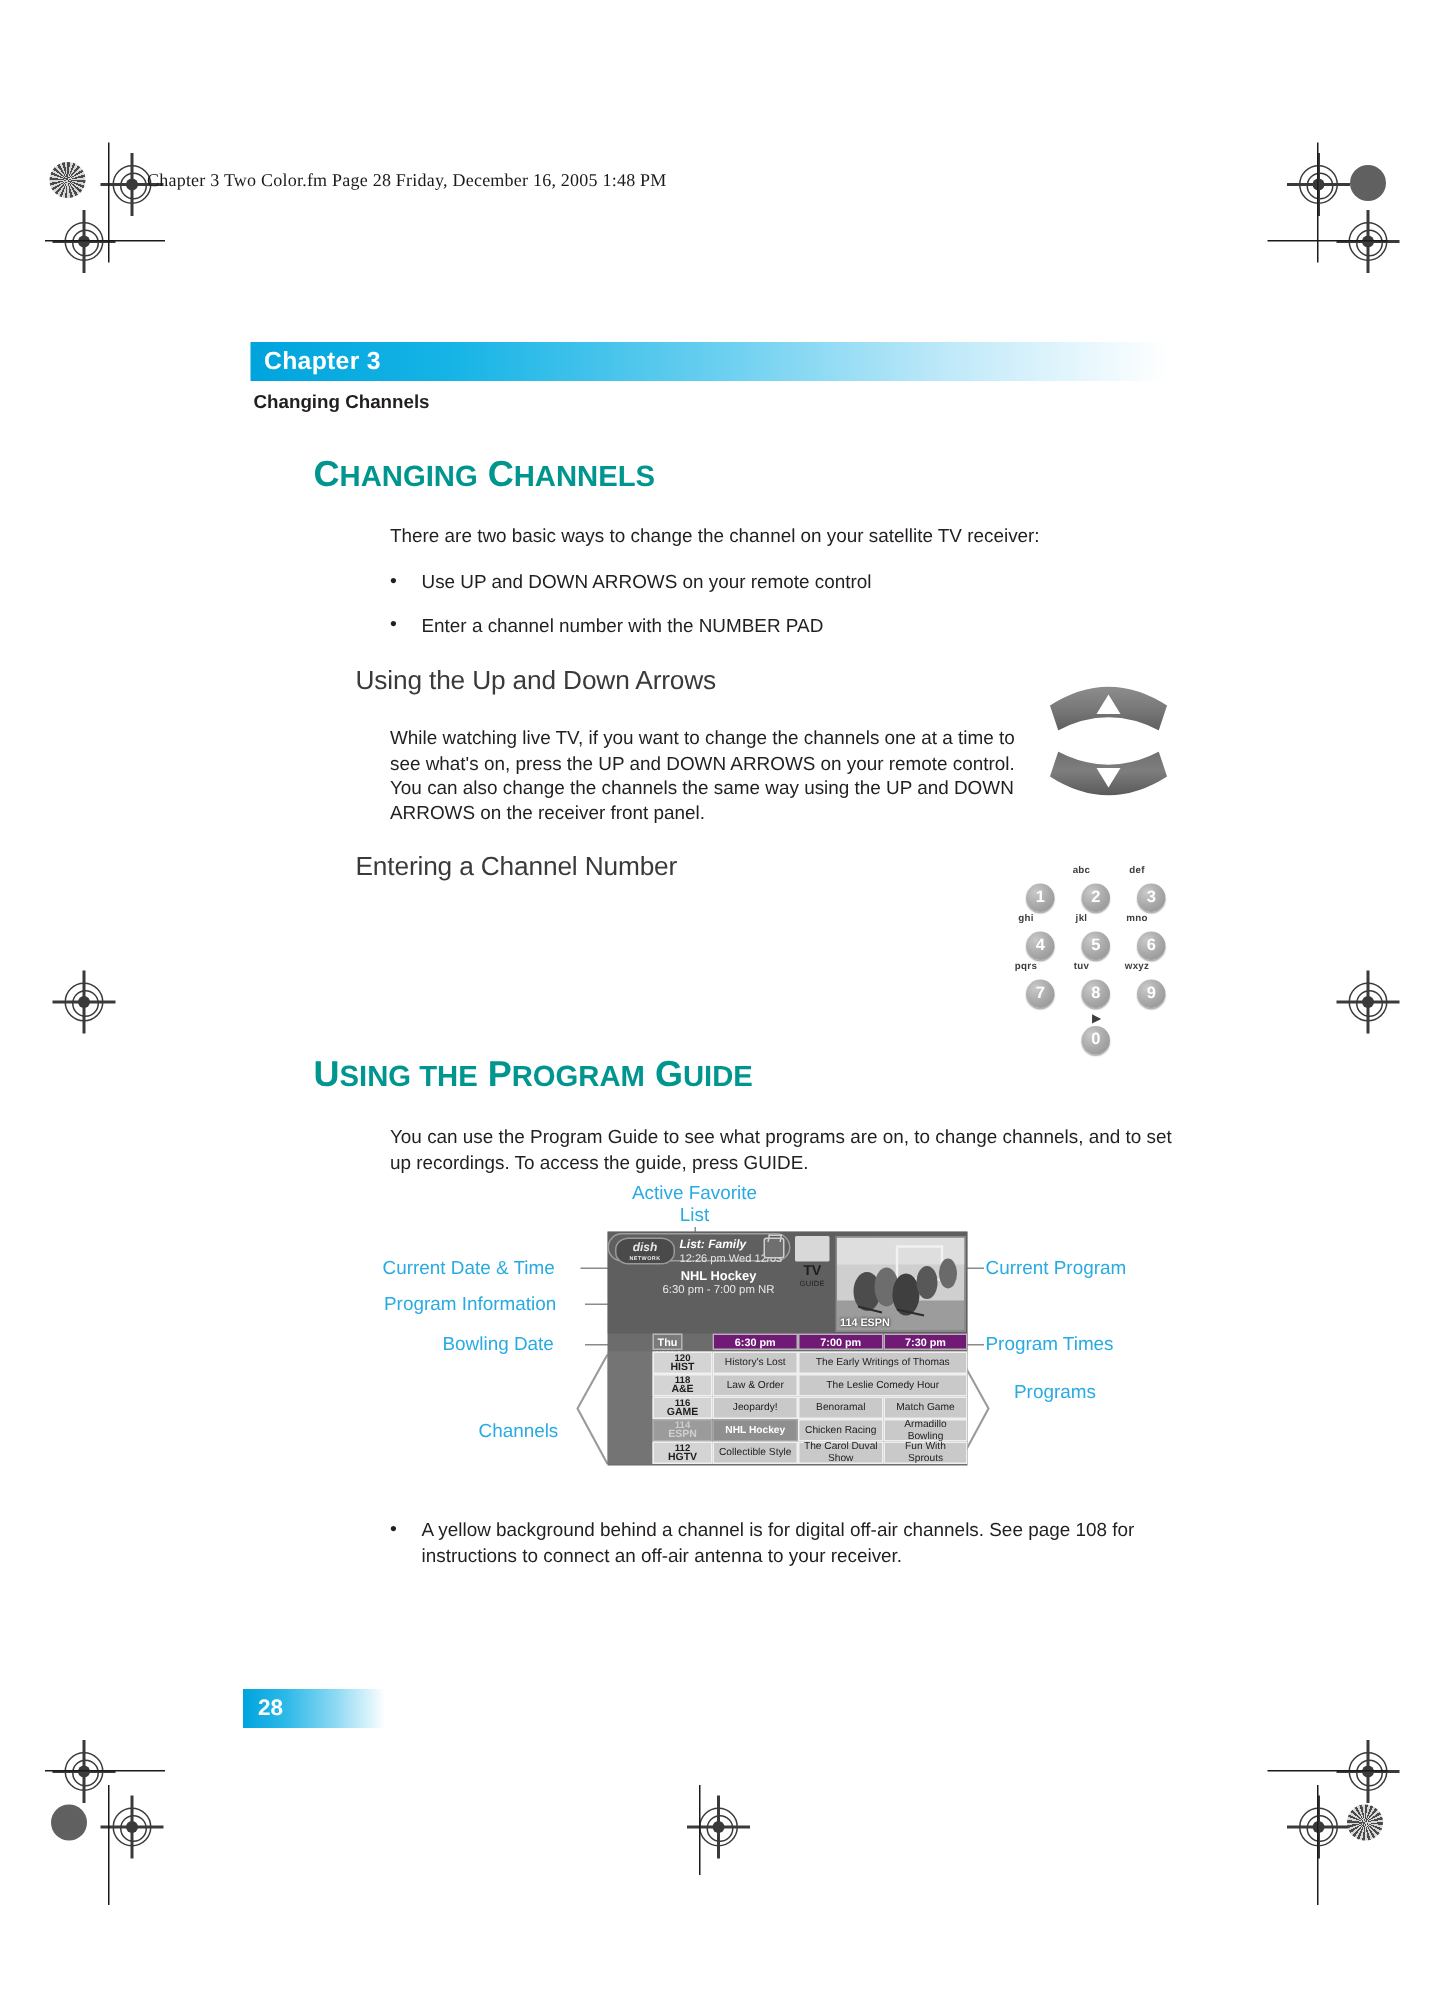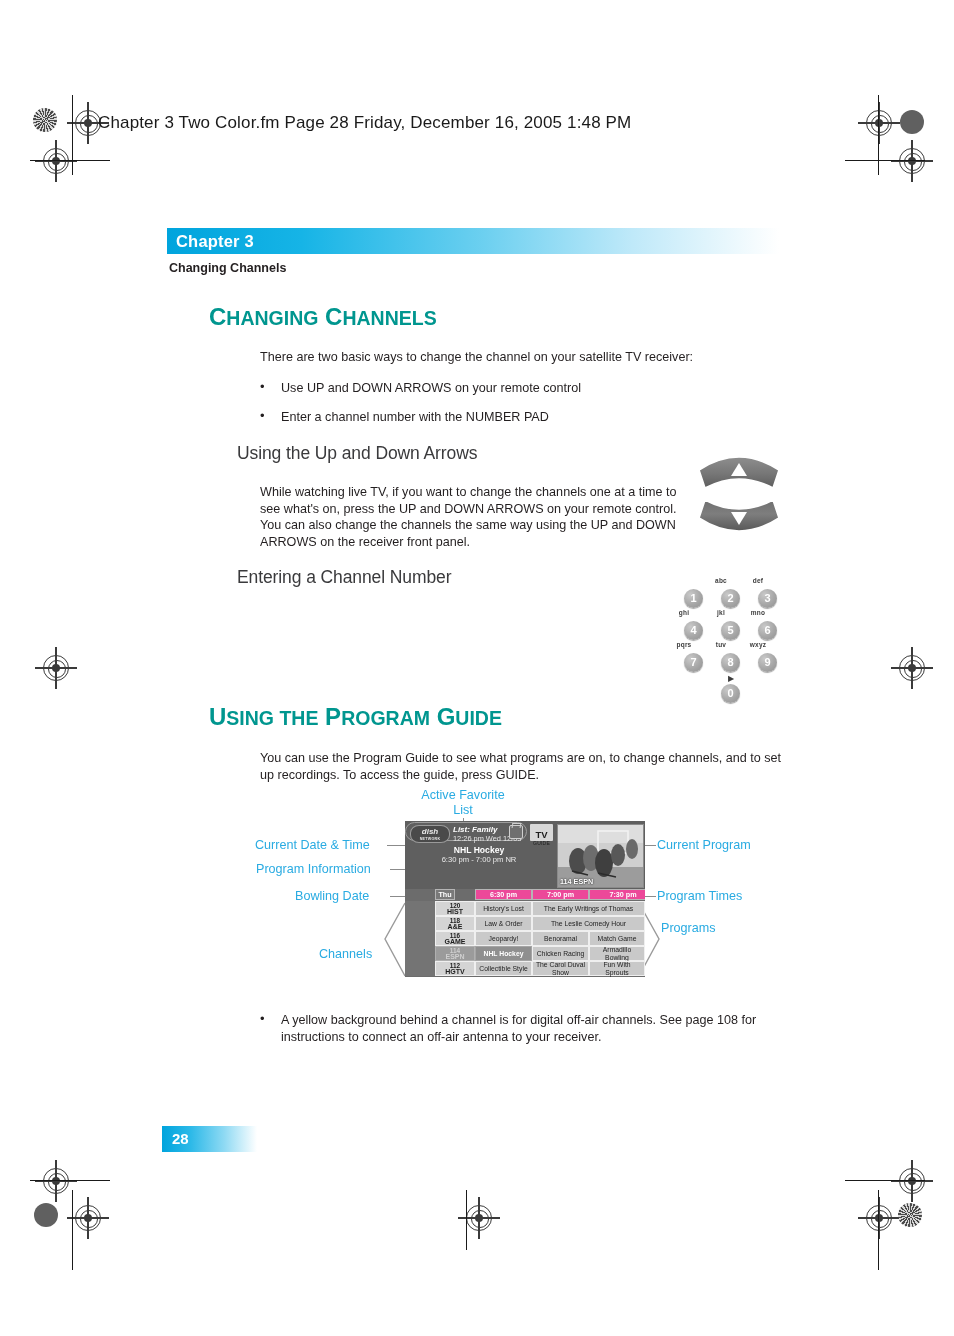--- a/index.html
+++ b/index.html
@@ -52,22 +52,22 @@
   }
   .densito.solid { background: #606060; }
   .trimline { position: absolute; background: #1a1a1a; }
 
   
   .page { position: absolute; left: 0; top: 0; width: 954px; height: 1336px; }
 
   .file-header {
     position: absolute;
     left: 98px; top: 113px;
-    font-family: Liberation Sans, sans-serif;
-    font-size: 17px;
+    font-family: Liberation Serif, serif;
+    font-size: 12px;
     color: #1a1a1a;
     white-space: nowrap;
     letter-spacing: 0.15px;
   }
 
   
   .chapter-banner {
     position: absolute;
     left: 167px; top: 228px;
     width: 612px; height: 26px;
@@ -235,21 +235,21 @@
     box-sizing: border-box;
   }
   .tvguide-logo {
     position: absolute; left: 125px; top: 3px;
     width: 23px; height: 17px;
     background: #d8d8d8;
     color: #1e1e1e;
     text-align: center;
     border-radius: 1px;
   }
-  .tvguide-logo b { display: block; font-size: 9.5px; line-height: 9.5px; padding-top: 6px; }
+  .tvguide-logo b { display: block; font-size: 9.5px; line-height: 9.5px; padding-top: 19px; }
   .tvguide-logo i { display: block; font-size: 5px; font-style: normal; line-height: 6px; letter-spacing: .2px; }
   .prog-title {
     position: absolute; left: 0; top: 24px; width: 148px;
     text-align: center; color: #ffffff; font-size: 8.6px; font-weight: bold;
   }
   .prog-time {
     position: absolute; left: 0; top: 34px; width: 148px;
     text-align: center; color: #eaeaea; font-size: 7.6px;
   }
   .video {
@@ -260,21 +260,21 @@
     overflow: hidden;
   }
   .video-label {
     position: absolute; left: 2px; bottom: 1px;
     color: #ffffff; font-size: 7.2px; font-weight: bold;
     text-shadow: 0 0 2px #000;
   }
   .timebar { position: absolute; left: 0; top: 68px; width: 240px; height: 11px; }
   .timecell {
     position: absolute; top: 0; height: 11px;
-    background: #ec4899;
+    background: #701a75;
     border: 1px solid #b5b5b5;
     box-sizing: border-box;
     color: #ffffff;
     font-size: 7.2px;
     font-weight: bold;
     text-align: center;
     line-height: 9px;
   }
   .grid { position: absolute; left: 0; top: 80px; width: 240px; }
   .row { position: absolute; left: 0; width: 240px; height: 15px; }
@@ -488,21 +488,21 @@
     <svg class="bracket" style="left:126px; top:113px;" width="26" height="78">
       <polyline points="24,2 4,38 24,75" fill="none" stroke="#9a9a9a" stroke-width="1.4"></polyline>
     </svg>
 
     <div class="callout r" style="left:402px; top:50px;">Current Program</div>
     <div class="leader" style="left:384px; top:57px; width:17px;"></div>
 
     <div class="callout r" style="left:402px; top:101px;">Program Times</div>
     <div class="leader" style="left:384px; top:108px; width:17px;"></div>
 
-    <div class="callout r" style="left:406px; top:133px;text-align:right;">Programs</div>
+    <div class="callout r" style="left:421px; top:133px;text-align:right;">Programs</div>
     <svg class="bracket" style="left:382px; top:113px;" width="26" height="78">
       <polyline points="2,2 22,38 2,75" fill="none" stroke="#9a9a9a" stroke-width="1.4"></polyline>
     </svg>
 
     <div class="guide">
 
       <div class="guide-top">
         <div class="pill"></div>
         <div class="dish-logo">
           <span>dish</span>
@@ -533,21 +533,21 @@
             <line x1="40" y1="48" x2="58" y2="52" stroke="#2c2c2c" stroke-width="1.4"></line>
           </svg>
           <div class="video-label">114 ESPN</div>
         </div>
       </div>
 
       <div class="timebar">
         <div class="timecell" style="left:30px; width:20px; background:#7a7a7a;">Thu 12/04</div>
         <div class="timecell" style="left:70px; width:57px;">6:30 pm</div>
         <div class="timecell" style="left:127px; width:57px;">7:00 pm</div>
-        <div class="timecell" style="left:184px; width:68px;">7:30 pm</div>
+        <div class="timecell" style="left:184px; width:56px;">7:30 pm</div>
       </div>
 
       <div class="grid">
 
         <div class="row" style="top:0px;">
           <div class="leftblank"></div>
           <div class="chcell">
             <span class="num">120</span>
             <span class="nm">HIST</span>
           </div>

